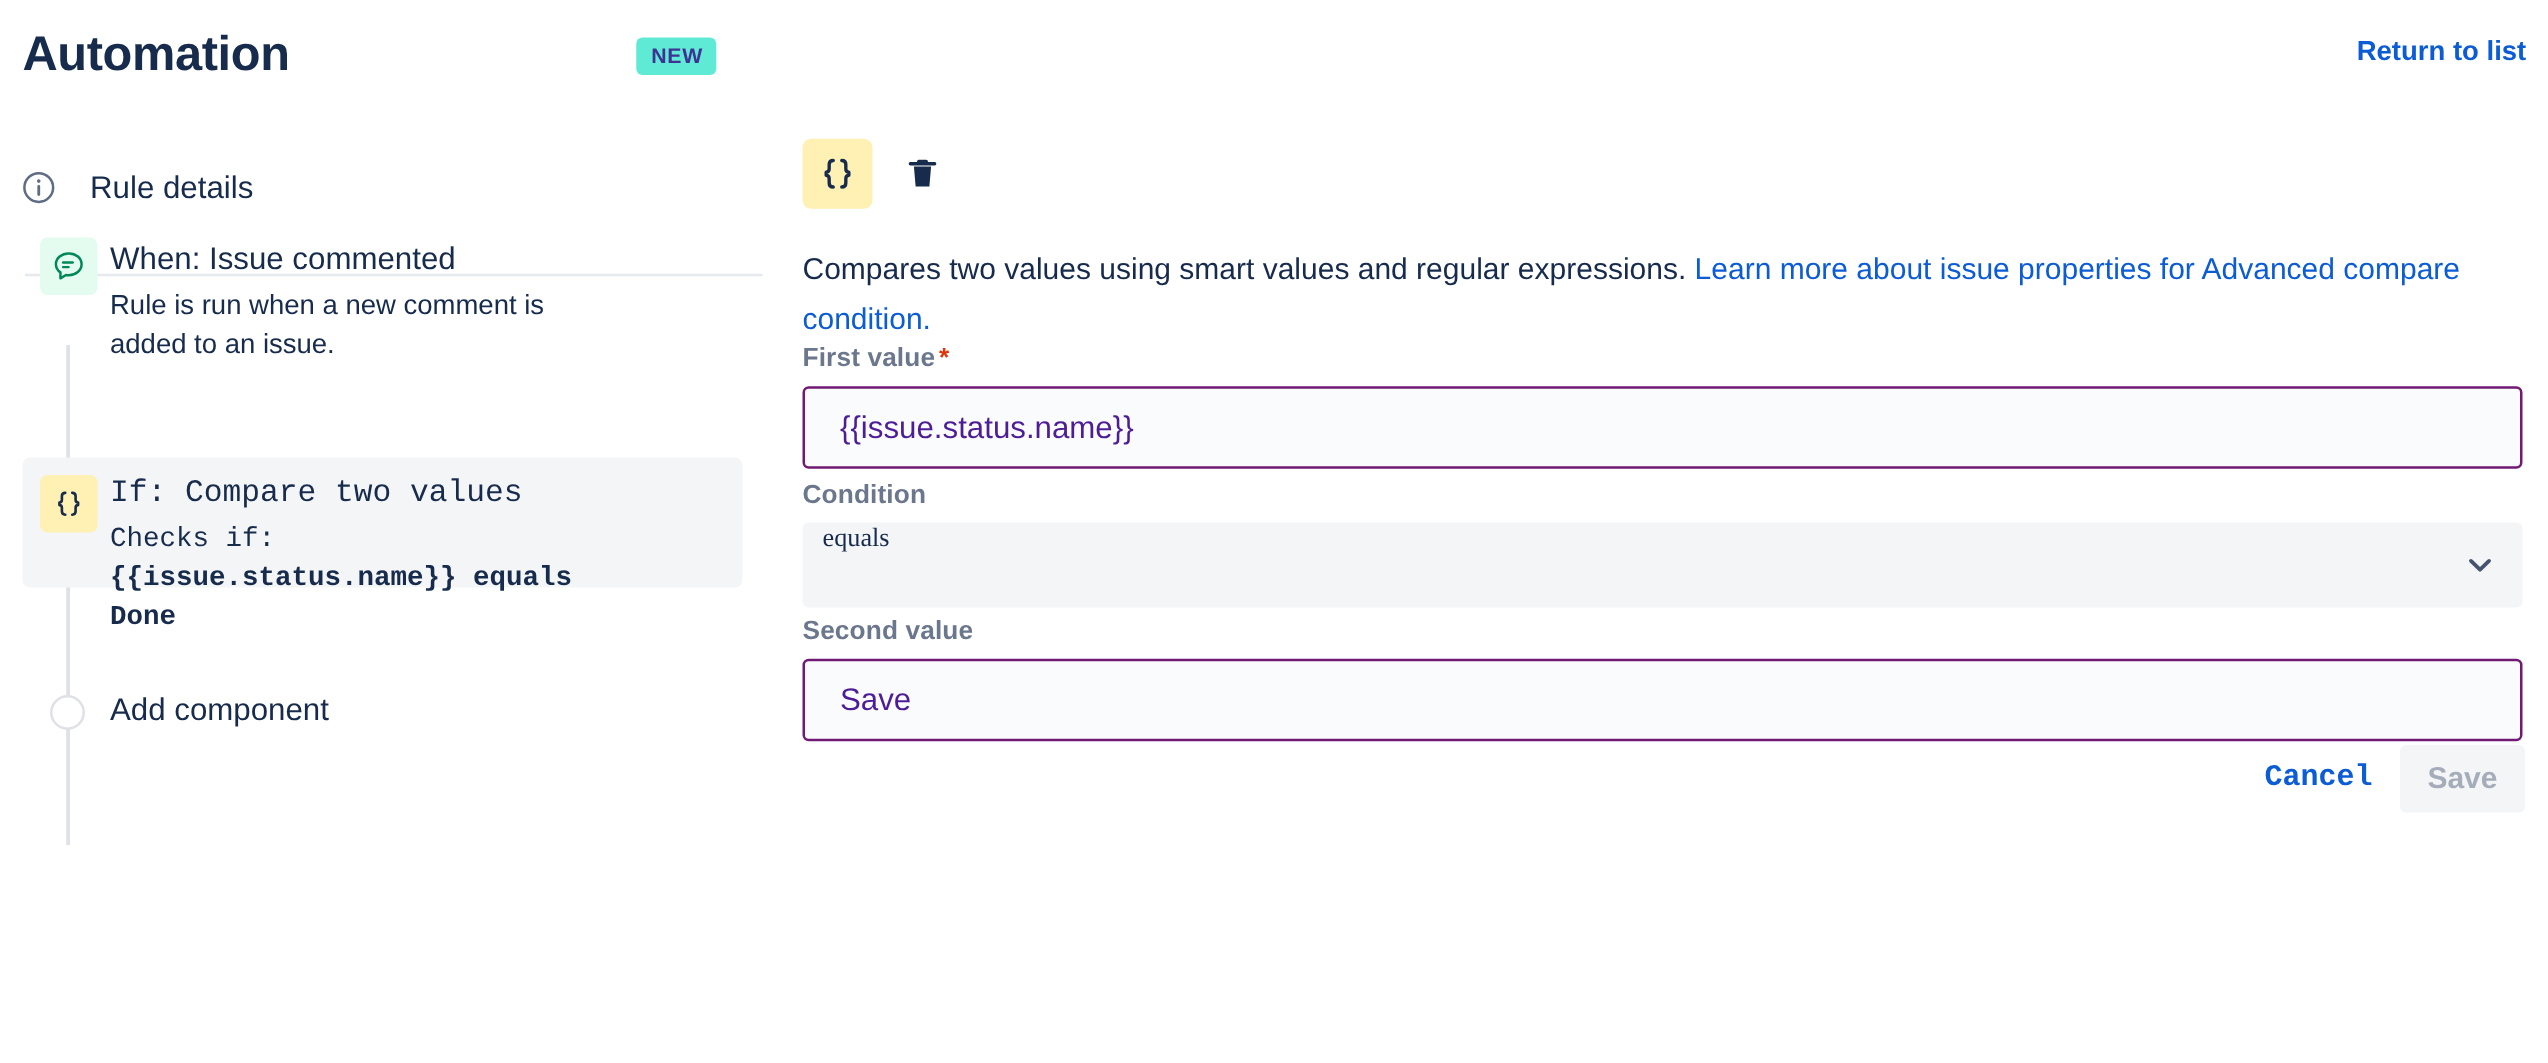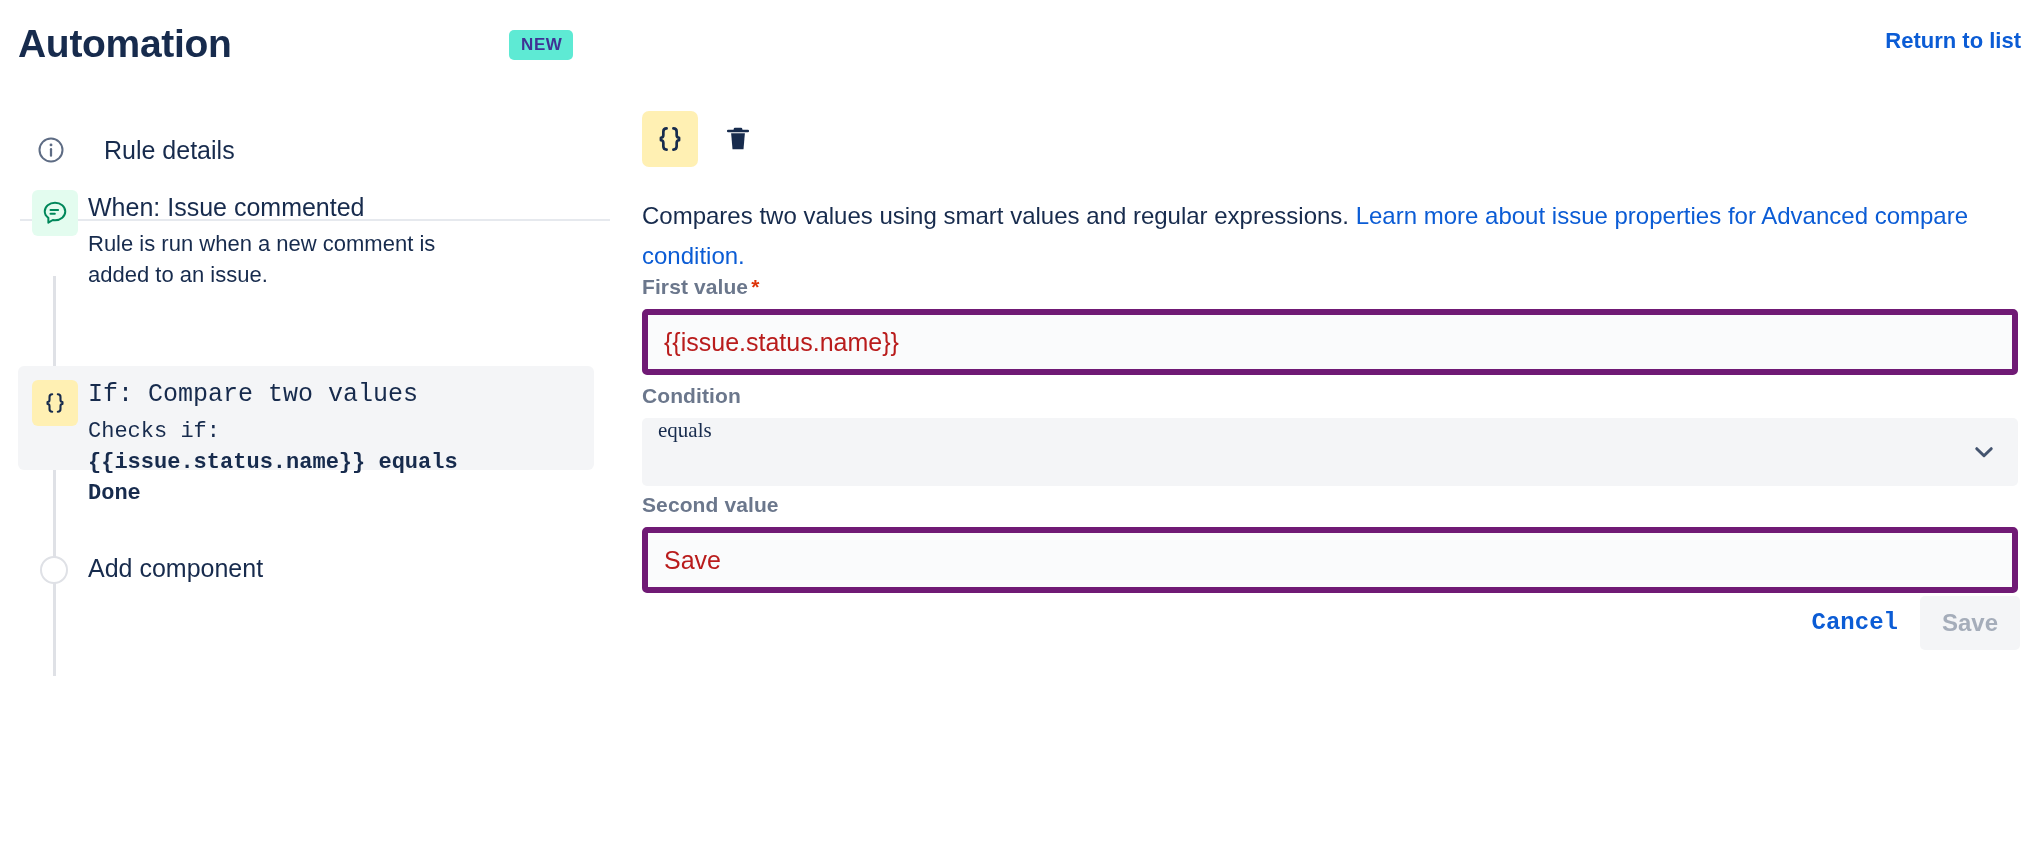--- a/index.html
+++ b/index.html
@@ -66,26 +66,26 @@
   .left-col {
     position: absolute;
     top: 86px;
     left: 0;
     width: 620px;
     height: 764px;
   }
 
   .rule-details-row {
     position: absolute;
-    left: 36px;
+    left: 16px;
     top: 42px;
     height: 44px;
     display: flex;
     align-items: center;
-    gap: 12px;
+    gap: 0;
   }
   .info-icon {
     width: 44px;
     display: flex;
     align-items: center;
     justify-content: flex-start;
   }
   .rule-details-label {
     font-size: 25px;
     color: #172B4D;
@@ -259,25 +259,25 @@
     line-height: 26px;
     margin-bottom: 9px;
     letter-spacing: 0.1px;
   }
   .req-star { color: #DE350B; font-size: 21px; font-weight: 700; margin-left: 3px; }
 
   .text-input {
     width: 1376px;
     height: 66px;
     background: #FAFBFC;
-    border: 6px solid #701a75;
+    border: 2px solid #701a75;
     border-radius: 5px;
     font-size: 25px;
-    color: #b91c1c;
-    padding: 0 16px;
+    color: #4c1d95;
+    padding: 0 28px;
     font-family: "Liberation Sans", sans-serif;
     line-height: 62px;
     display: flex;
     align-items: center;
   }
 
   .select-box {
     position: relative;
     width: 1376px;
     height: 68px;

